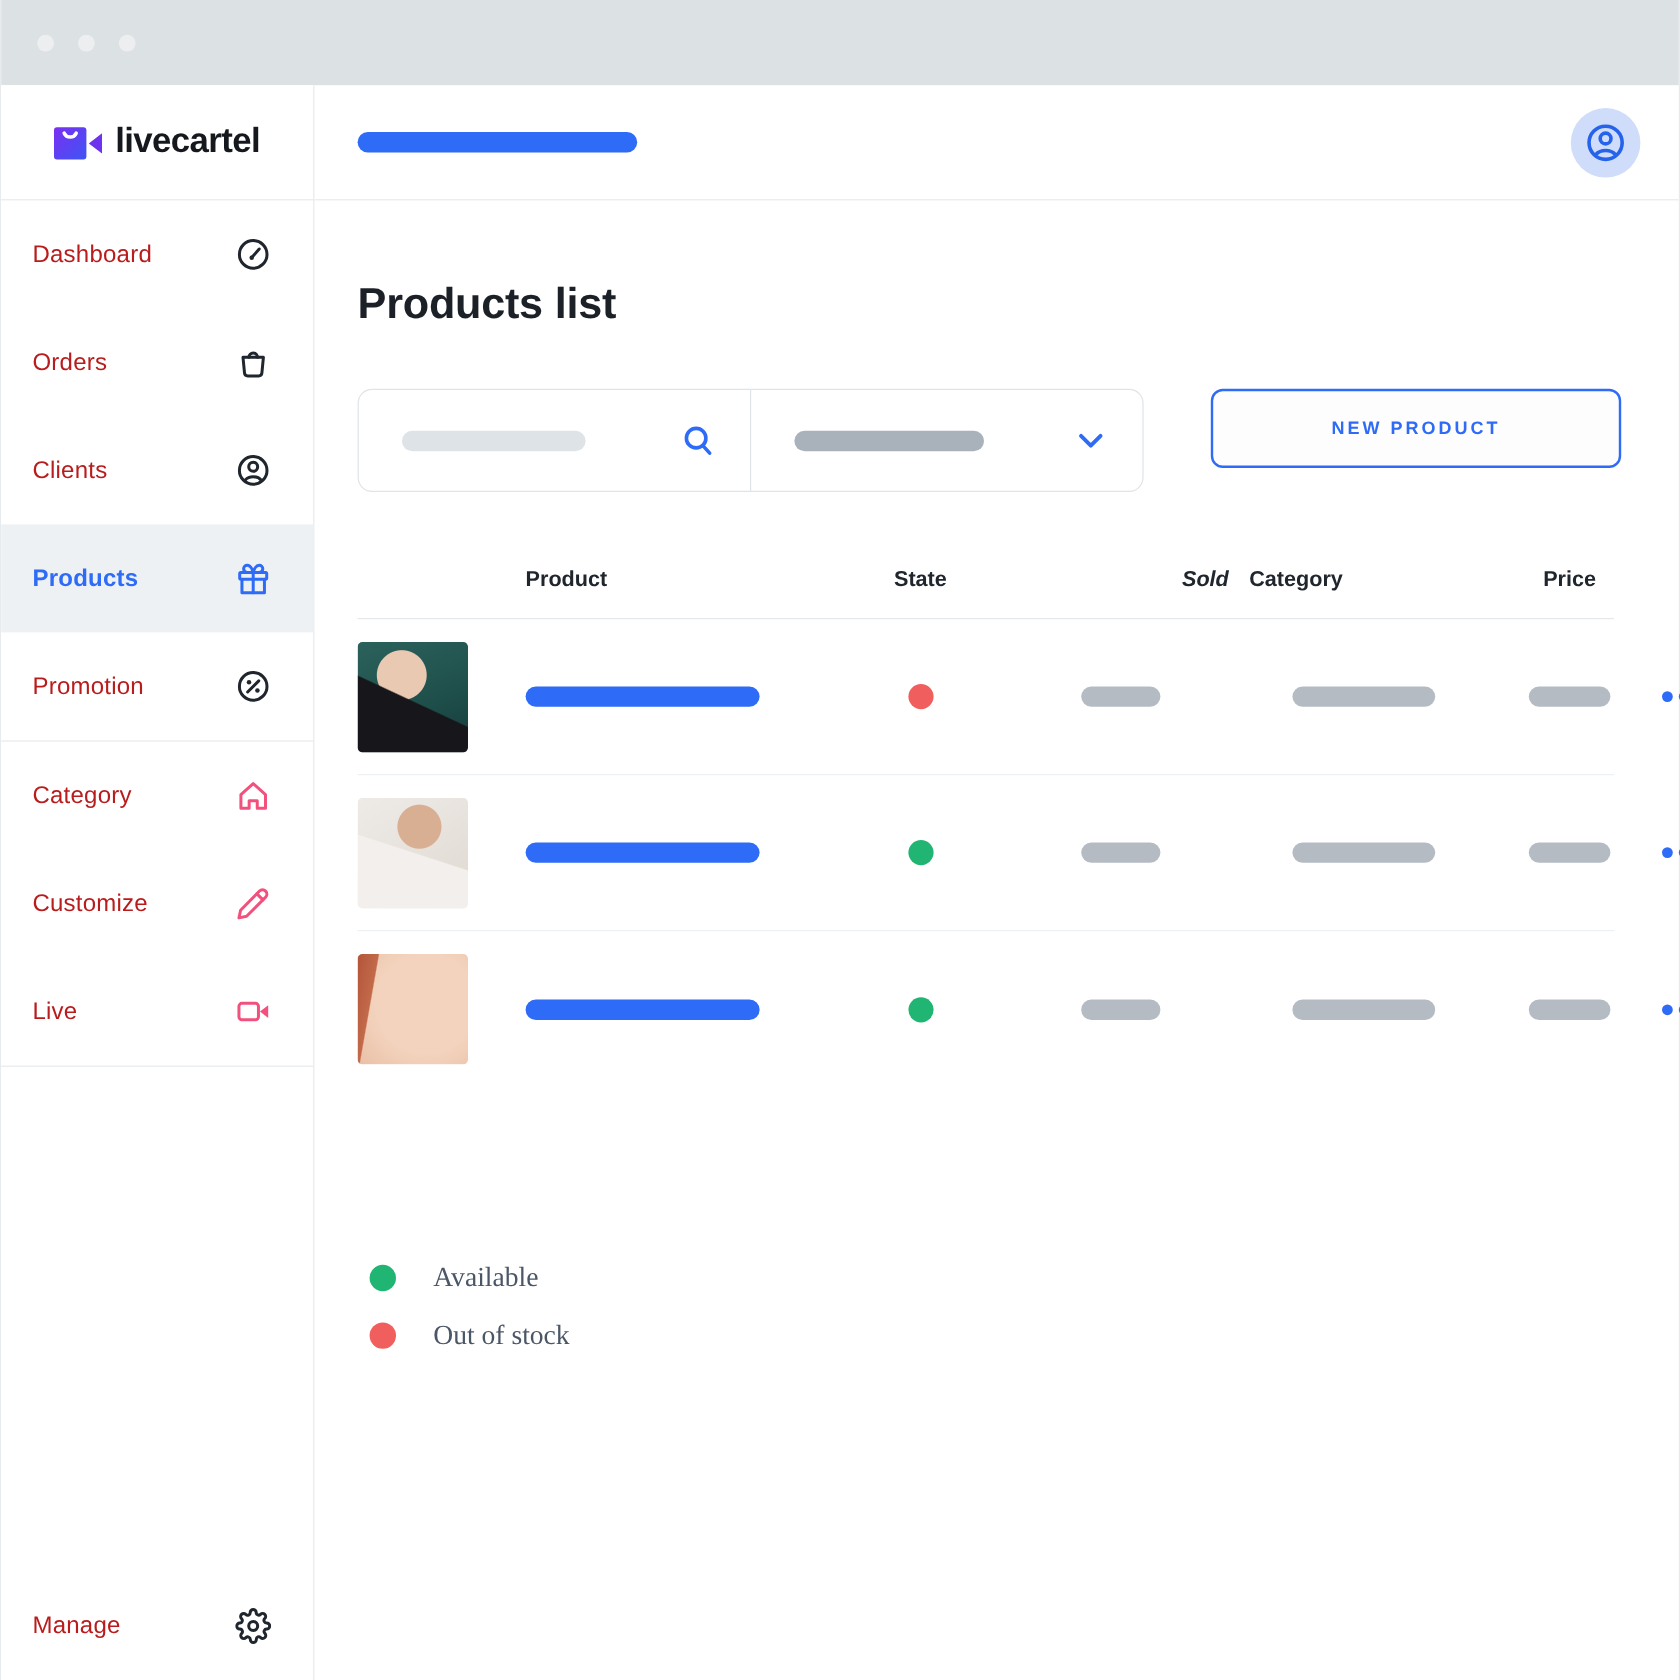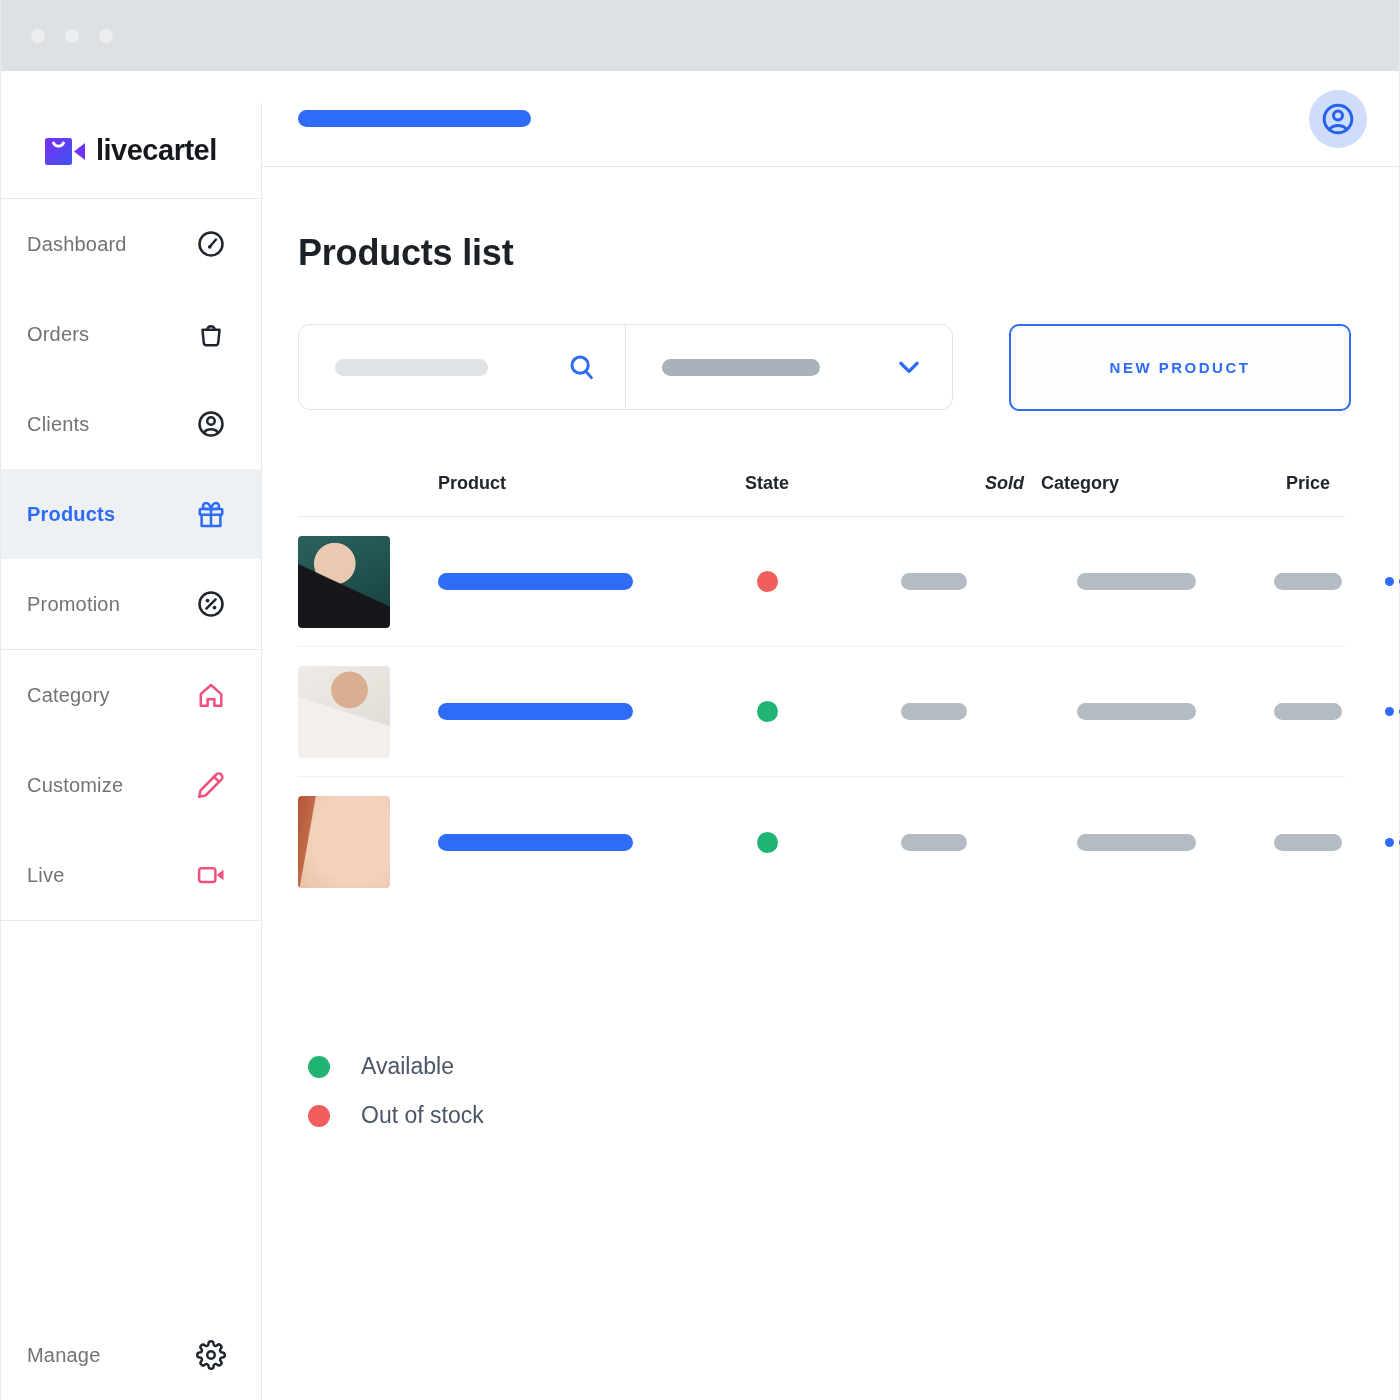--- a/index.html
+++ b/index.html
@@ -5,29 +5,29 @@
   * { margin:0; padding:0; box-sizing:border-box; }
   html,body { width:1400px; height:1400px; background:#ffffff; font-family:"Liberation Sans", sans-serif; }
   .window { width:1400px; height:1400px; display:flex; flex-direction:column; border-left:1px solid #e8ebee; border-right:1px solid #e8ebee; }
 
   
   .chrome { height:71px; background:#dce1e4; display:flex; align-items:center; padding-left:30px; gap:20px; flex:none; }
   .chrome-dot { width:14px; height:14px; border-radius:50%; background:#eceef0; }
 
   
   .app { flex:1; display:flex; min-height:0; }
-  .sidebar { width:261px; flex:none; border-right:1px solid #e6eaed; background:#fff; display:flex; flex-direction:column;margin-top:32px; }
+  .sidebar { width:261px; flex:none; border-right:1px solid #e6eaed; background:#fff; display:flex; flex-direction:column; }
   .logo-area { height:96px; flex:none; border-bottom:1px solid #e6eaed; display:flex; align-items:center; padding-left:42px; gap:9px; }
   .logo-mark { width:44px; height:42px; flex:none; }
   .logo-word { font-size:29px; font-weight:700; color:#15181d; letter-spacing:-0.5px; }
 
   .nav { display:flex; flex-direction:column; }
   .nav-item { height:90px; display:flex; align-items:center; justify-content:space-between; padding:0 34px 0 26px; cursor:pointer; }
   .nav-item.active { background:#eef1f4; }
-  .nav-label { font-size:20px; color:#737373; letter-spacing:0.2px; }
+  .nav-label { font-size:20px; color:#b91c1c; letter-spacing:0.2px; }
   .nav-item.active .nav-label { color:#2e6bf6; font-weight:700; }
   .nav-icon { width:32px; height:32px; display:flex; align-items:center; justify-content:center; }
   .nav-icon svg { width:30px; height:30px; }
   .stroke-dark  { stroke:#20262e; }
   .stroke-blue  { stroke:#2e6bf6; }
   .stroke-pink  { stroke:#f2517d; }
   .fill-pink    { fill:#f2517d; }
   .divider { height:1px; background:#e6eaed; width:100%; }
   .sidebar-spacer { flex:1; }
 
@@ -43,21 +43,21 @@
 
   
   .filters { margin-top:50px; display:flex; align-items:flex-start; justify-content:space-between; }
   .search-group { width:655px; height:86px; border:1.5px solid #dfe4e9; border-radius:12px; display:flex; background:#fff; }
   .search-half { flex:1; display:flex; align-items:center; justify-content:space-between; padding:0 28px 0 36px; }
   .search-half.first { border-right:1.5px solid #dfe4e9; }
   .ph-pill { height:17px; border-radius:9px; }
   .ph-light { width:153px; background:#dee3e7; }
   .ph-mid { width:158px; background:#a9b1bb; }
   .search-icon svg, .chevron-icon svg { width:30px; height:30px; display:block; }
-  .new-product-btn { width:342px; height:87px; border:2px solid #2e6bf6; border-radius:10px; background:#fdfdfe; color:#2e6bf6; font-size:15px; font-weight:700; letter-spacing:2.5px; font-family:"Liberation Sans", sans-serif; cursor:pointer; }
+  .new-product-btn { width:342px; height:66px; border:2px solid #2e6bf6; border-radius:10px; background:#fdfdfe; color:#2e6bf6; font-size:15px; font-weight:700; letter-spacing:2.5px; font-family:"Liberation Sans", sans-serif; cursor:pointer; }
 
   
   .table { margin-top:62px; width:1047px; }
   .thead, .trow { display:grid; grid-template-columns:123px 252px 120px 180px 190px 120px 1fr; align-items:center;gap:17px; }
   .thead { padding-bottom:22px; border-bottom:1px solid #e4e8eb; }
   .th { font-size:18px; font-weight:700; color:#20262e; }
   .th.c-product { grid-column:2; text-align:left; }
   .th.c-state { text-align:center; }
   .th.c-sold { text-align:right;font-style:italic; }
   .th.c-category { }
@@ -82,21 +82,21 @@
   .dot-green { background:#21b573; }
   .dot-red { background:#f15e5e; }
   .pill-gray { height:17px; border-radius:9px; background:#b5bbc3; }
   .pill-sold { width:66px; }
   .pill-category { width:119px; }
   .pill-price { width:68px; }
   .row-menu { display:flex; gap:5px; justify-content:center; cursor:pointer; }
   .row-menu i { width:9px; height:9px; border-radius:50%; background:#2e6bf6; }
 
   
-  .legend { margin-top:146px; padding-left:10px; display:flex; flex-direction:column; gap:22px; }
+  .legend { margin-top:146px; padding-left:10px; display:flex; flex-direction:column; gap:22px;font-family:Liberation Serif, serif; }
   .legend-row { display:flex; align-items:center; gap:31px; }
   .legend-dot { width:22px; height:22px; border-radius:50%; }
   .legend-label { font-size:23px; color:#4b5666; }
 </style>
 </head>
 <body>
 
 <div class="window">
 
   <div class="chrome">

